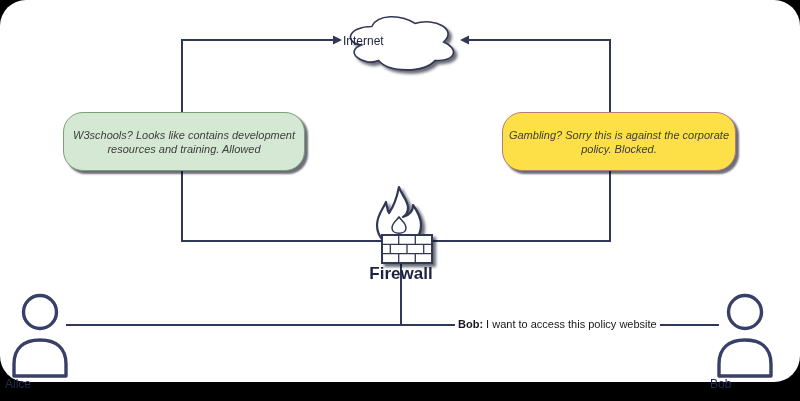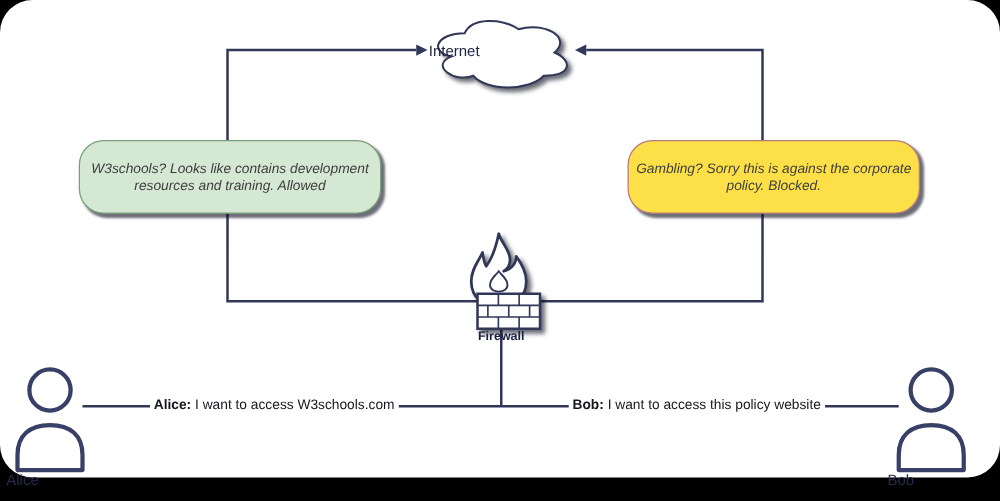--- a/index.html
+++ b/index.html
@@ -23,21 +23,21 @@
     font-size:11px; line-height:14px; color:#3d3d3d;
     padding:2px 3px; box-sizing:border-box;
     box-shadow:3px 3px 2px rgba(10,12,30,0.6);
     font-style:italic;
   }
   .box.green { left:63px;  width:242px; background:#d5e8d4; border:1px solid #79a07a; }
   .box.red   { left:502px; width:234px; background:#fde047; border:1px solid #b87a78; }
 
   .firewall-label {
     position:absolute; left:351px; top:264px; width:100px; text-align:center;
-    font-size:10px; font-weight:bold; color:#1c2240;
+    font-size:17px; font-weight:bold; color:#1c2240;
   }
   .msg {
     position:absolute; top:317px; font-size:11px; color:#16161d;
     background:#ffffff; padding:1px 3px; white-space:nowrap;
   }
   .msg.alice { left:120px; }
   .msg.bob   { left:455px; }
   .msg b { font-weight:bold; }
 
   .actor-label {
@@ -91,24 +91,20 @@
   <div class="box green">
     <span>W3schools? Looks like contains development resources and training. Allowed</span>
   </div>
 
   <div class="box red">
     <span>Gambling? Sorry this is against the corporate policy. Blocked.</span>
   </div>
 
   <div class="firewall-label">Firewall</div>
 
-  <div class="msg alice">
-    <b>Alice:</b>
-    <span>I want to access W3schools.com</span>
-  </div>
 
   <div class="msg bob">
     <b>Bob:</b>
     <span>I want to access this policy website</span>
   </div>
 
   <div class="actor-label alice">Alice</div>
   <div class="actor-label bob">Bob</div>
 </div>
 

